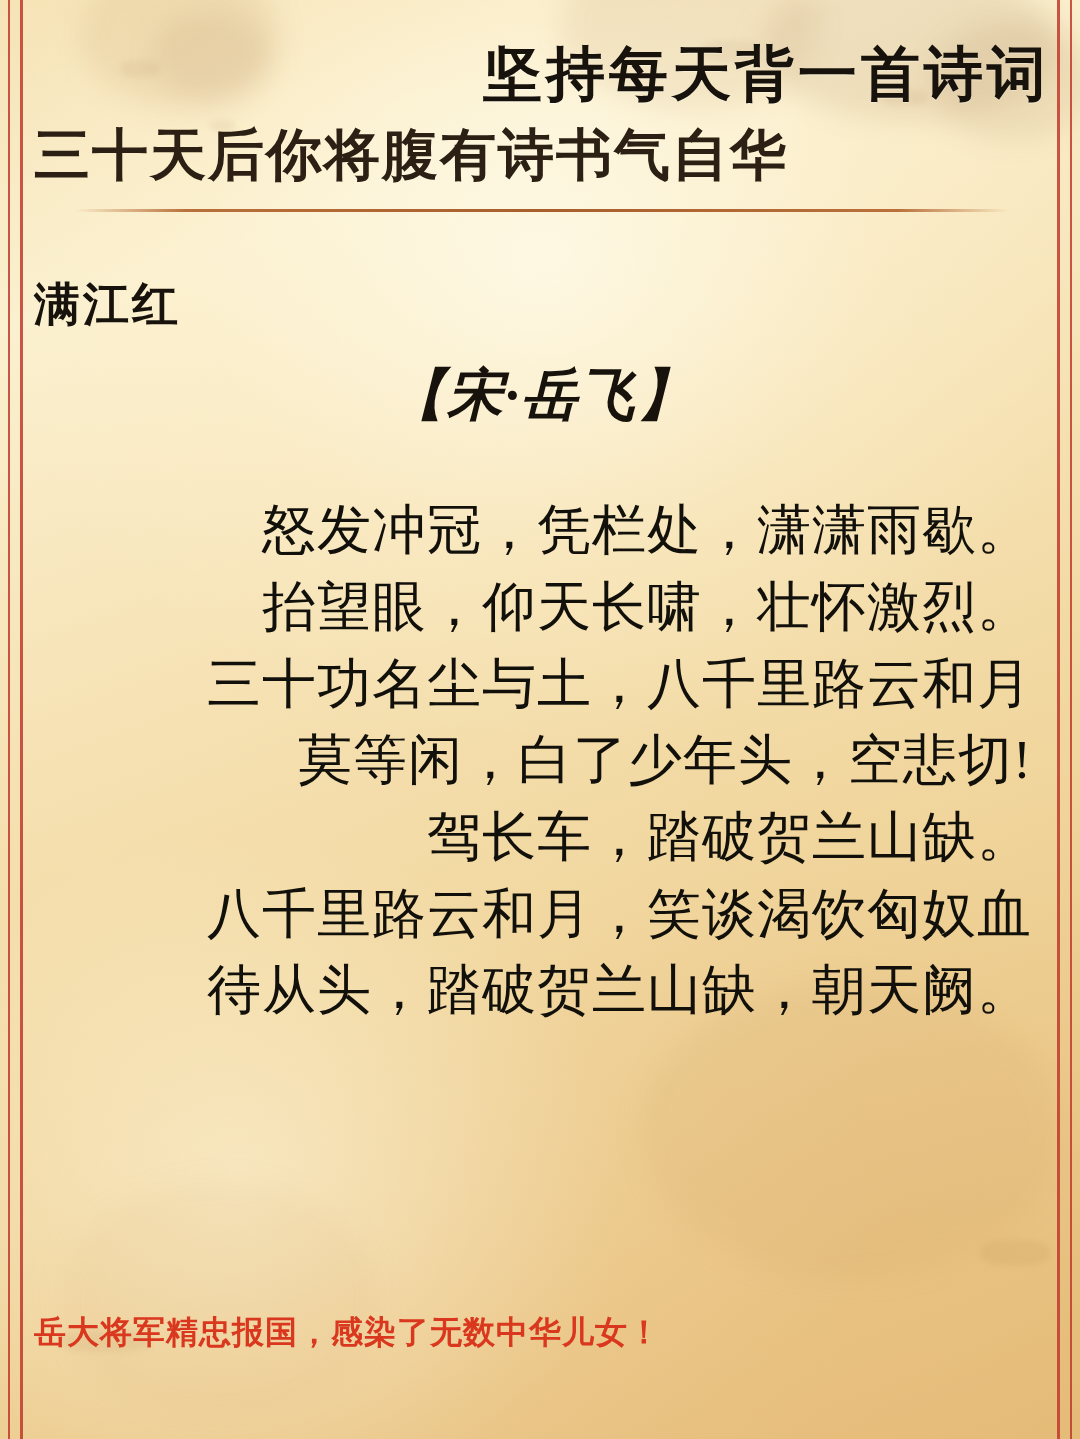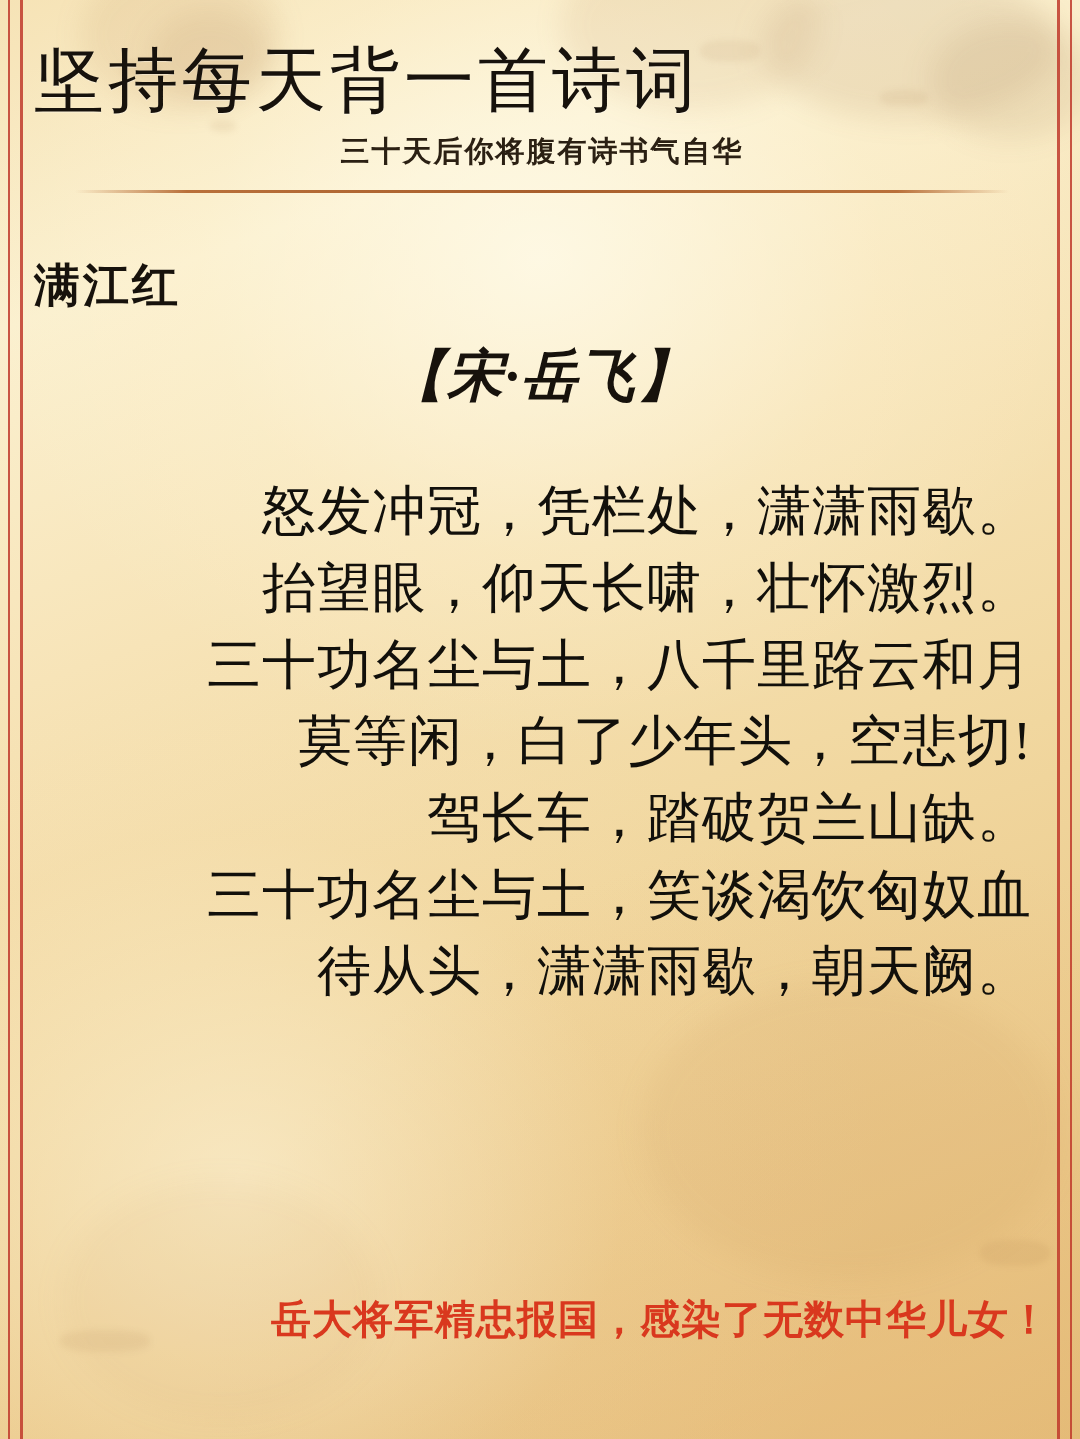--- a/index.html
+++ b/index.html
@@ -80,33 +80,33 @@
   .content {
     position: absolute;
     left: 34px;
     right: 30px;
     top: 0;
     bottom: 0;
   }
 
   .title-main {
     margin: 42px 0 0 0;
-    text-align: left;
+    text-align: right;
     font-family: "Liberation Serif", "DejaVu Serif", serif;
-    font-weight: 400;
-    font-size: 70px;
+    font-weight: 700;
+    font-size: 59px;
     line-height: 1.1;
     color: #17120c;
     letter-spacing: 4px;
     text-shadow: 0 1px 0 rgba(255,255,255,0.35);
   }
   .title-sub {
     margin: 16px 0 0 0;
-    text-align: center;
-    font-size: 29px;
+    text-align: left;
+    font-size: 56px;
     line-height: 1.15;
     color: #2b2013;
     letter-spacing: 2px;
   }
 
   .rule {
     margin: 22px auto 0 auto;
     width: 92%;
     height: 3px;
     background: linear-gradient(to right, rgba(192,120,60,0) 0%, #b9703a 12%, #a85f2c 50%, #b9703a 88%, rgba(192,120,60,0) 100%);
@@ -141,23 +141,23 @@
     color: #12100b;
     letter-spacing: 1px;
     white-space: nowrap;
     text-align: right;
   }
 
   .footnote {
     position: absolute;
     left: 0;
     right: 0;
-    bottom: 92px;
-    text-align: right;
-    font-size: 40px;
+    bottom: 84px;
+    text-align: left;
+    font-size: 32px;
     font-weight: 700;
     color: #d9381e;
     letter-spacing: 1px;
   }
 </style>
 </head>
 <body>
 
 <div class="poster">
 
@@ -197,20 +197,20 @@
     <div class="poem-title">满江红</div>
 
     <div class="poem-author">【宋·岳飞】</div>
 
     <div class="poem-body">
       <div class="poem-line">怒发冲冠，凭栏处，潇潇雨歇。</div>
       <div class="poem-line">抬望眼，仰天长啸，壮怀激烈。</div>
       <div class="poem-line">三十功名尘与土，八千里路云和月</div>
       <div class="poem-line">莫等闲，白了少年头，空悲切!</div>
       <div class="poem-line">驾长车，踏破贺兰山缺。</div>
-      <div class="poem-line">三十功名尘与土，笑谈渴饮匈奴血</div>
-      <div class="poem-line">待从头，潇潇雨歇，朝天阙。</div>
+      <div class="poem-line">八千里路云和月，笑谈渴饮匈奴血</div>
+      <div class="poem-line">待从头，踏破贺兰山缺，朝天阙。</div>
     </div>
 
     <div class="footnote">岳大将军精忠报国，感染了无数中华儿女！</div>
 
   </div>
 </div>
 
 </body></html>

